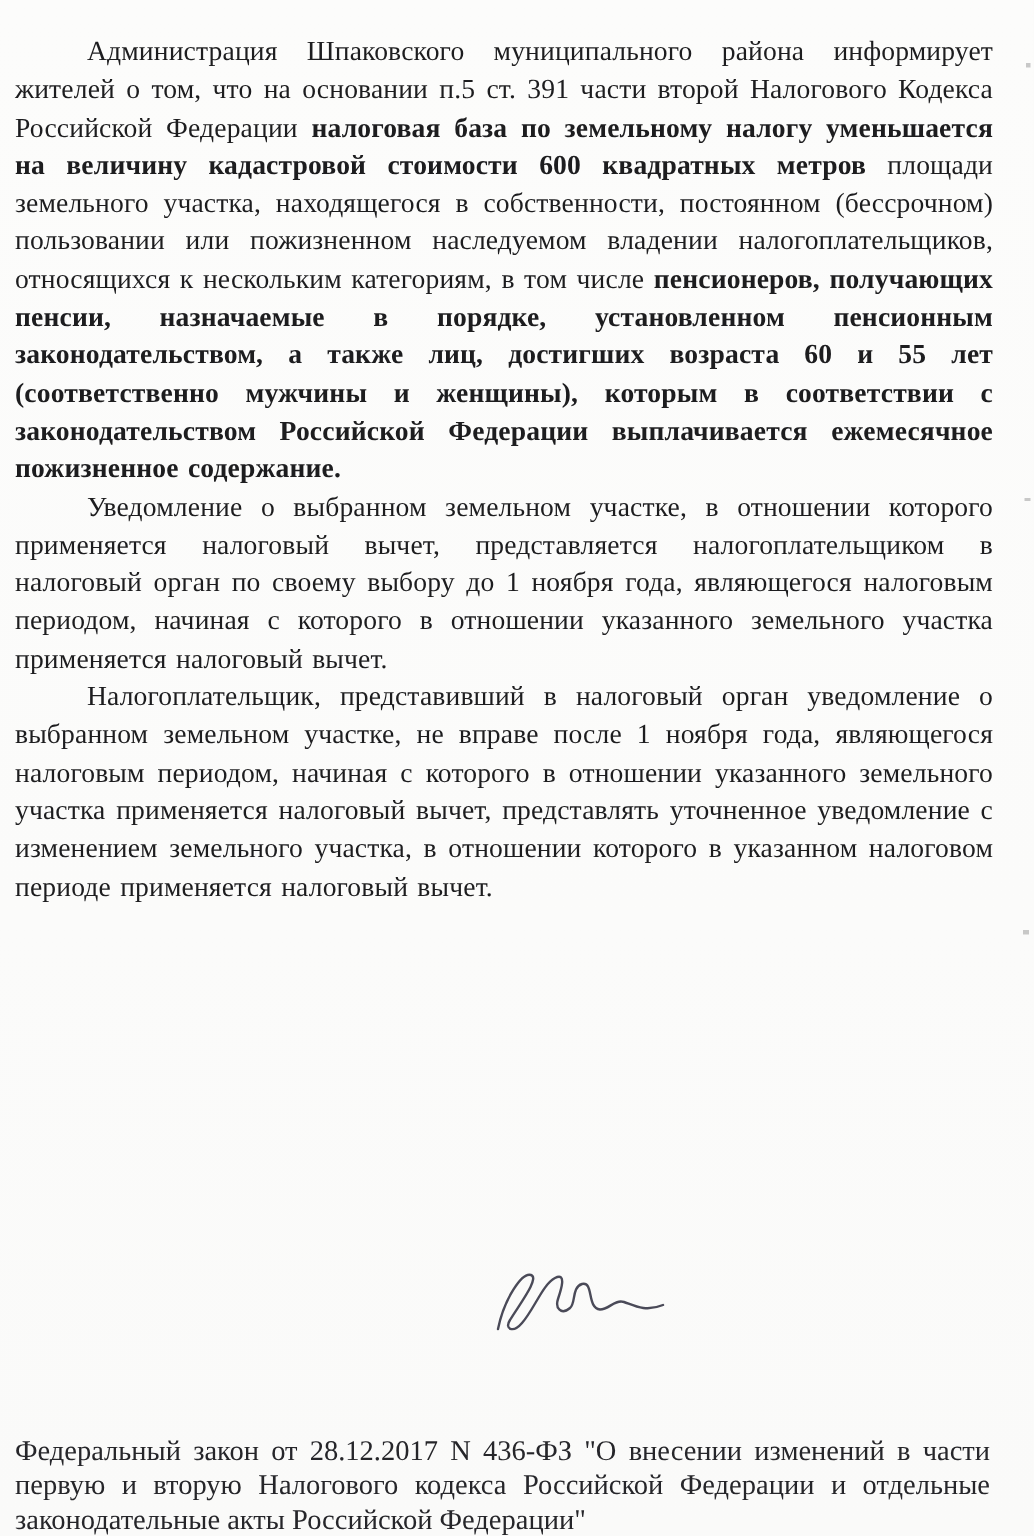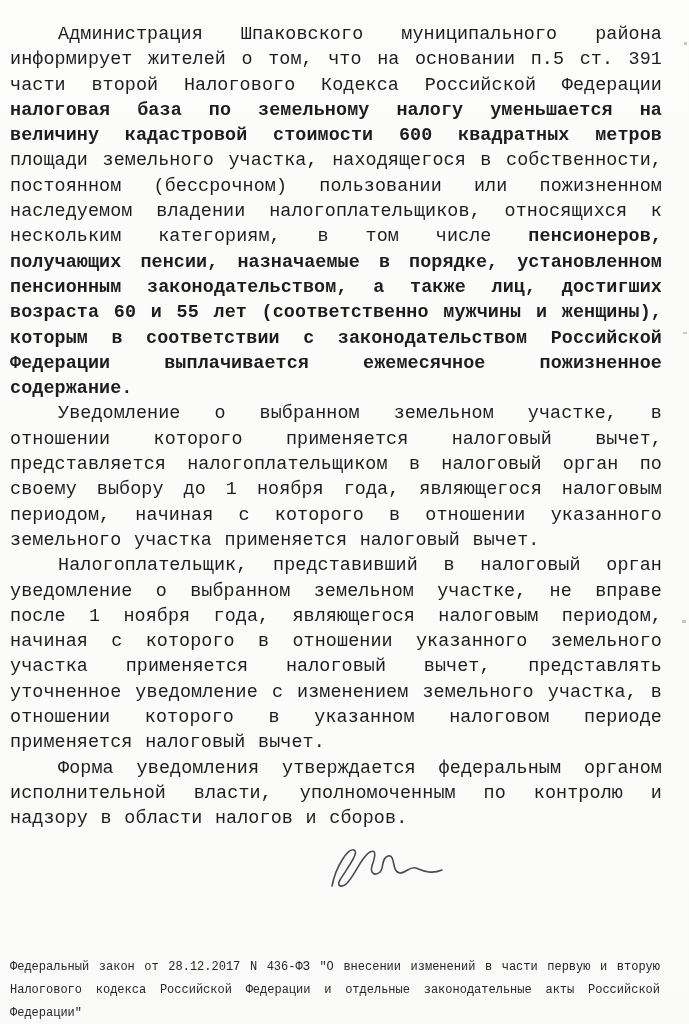--- a/index.html
+++ b/index.html
@@ -8,21 +8,21 @@
     width: 689px;
     height: 1024px;
     overflow: hidden;
     background: #fbfbfa;
   }
   .page {
     position: relative;
     width: 689px;
     height: 1024px;
     background: linear-gradient(180deg, #fcfcfb 0%, #fbfbfa 60%, #fafaf9 100%);
-    font-family: Liberation Mono, monospace;
+    font-family: Liberation Serif, serif;
     color: #1d1d1f;
   }
   .text-block {
     position: absolute;
     left: 10px;
     top: 22px;
     width: 652px;
   }
   p.doc-par {
     margin: 0;
@@ -42,21 +42,21 @@
     left: 318px;
     top: 836px;
     width: 130px;
     height: 65px;
   }
   .doc-footer {
     position: absolute;
     left: 10px;
     top: 956px;
     width: 650px;
-    font-size: 12px;
+    font-size: 19px;
     line-height: 23px;
     text-align: justify;
     color: #26262a;
   }
   .artifact {
     position: absolute;
     background: #8a8a8a;
     opacity: 0.45;
   }
   .a1 { left: 684px; top: 42px;  width: 3px; height: 3px; }
@@ -70,21 +70,20 @@
 
   <div class="text-block">
 
     <p class="doc-par"><span>Администрация Шпаковского муниципального района информирует жителей о том, что на основании п.5 ст. 391 части второй Налогового Кодекса Российской Федерации </span><span class="b">налоговая база по земельному налогу уменьшается на величину кадастровой стоимости 600 квадратных метров</span><span> площади земельного участка, находящегося в собственности, постоянном (бессрочном) пользовании или пожизненном наследуемом владении налогоплательщиков, относящихся к нескольким категориям, в том числе </span><span class="b">пенсионеров, получающих пенсии, назначаемые в порядке, установленном пенсионным законодательством, а также лиц, достигших возраста 60 и 55 лет (соответственно мужчины и женщины), которым в соответствии с законодательством Российской Федерации выплачивается ежемесячное пожизненное содержание.</span></p>
 
     <p class="doc-par"><span>Уведомление о выбранном земельном участке, в отношении которого применяется налоговый вычет, представляется налогоплательщиком в налоговый орган по своему выбору до 1 ноября года, являющегося налоговым периодом, начиная с которого в отношении указанного земельного участка применяется налоговый вычет.</span></p>
 
     <p class="doc-par"><span>Налогоплательщик, представивший в налоговый орган уведомление о выбранном земельном участке, не вправе после 1 ноября года, являющегося налоговым периодом, начиная с которого в отношении указанного земельного участка применяется налоговый вычет, представлять уточненное уведомление с изменением земельного участка, в отношении которого в указанном налоговом периоде применяется налоговый вычет.</span></p>
 
 
-    <p class="doc-par"><span>Форма уведомления утверждается федеральным органом исполнительной власти, уполномоченным по контролю и надзору в области налогов и сборов.</span></p>
 
   </div>
 
   <div class="signature-wrap">
     <svg width="130" height="65" viewBox="0 0 130 65">
       <path d="M14 50 C 18 30, 30 12, 36 14 C 42 16, 28 34, 22 44 C 18 50, 24 53, 30 46 C 38 37, 44 20, 52 16 C 60 12, 56 24, 54 30 C 52 36, 56 41, 62 36 C 66 33, 63 22, 70 20 C 78 18, 73 36, 82 37 C 88 37, 92 30, 98 32 C 104 34, 112 39, 124 34" stroke="#4a4a58" stroke-width="1.6" fill="none" stroke-linecap="round" stroke-linejoin="round"></path>
     </svg>
   </div>
 
   <div class="doc-footer">Федеральный закон от 28.12.2017 N 436-ФЗ "О внесении изменений в части первую и вторую Налогового кодекса Российской Федерации и отдельные законодательные акты Российской Федерации"</div>

